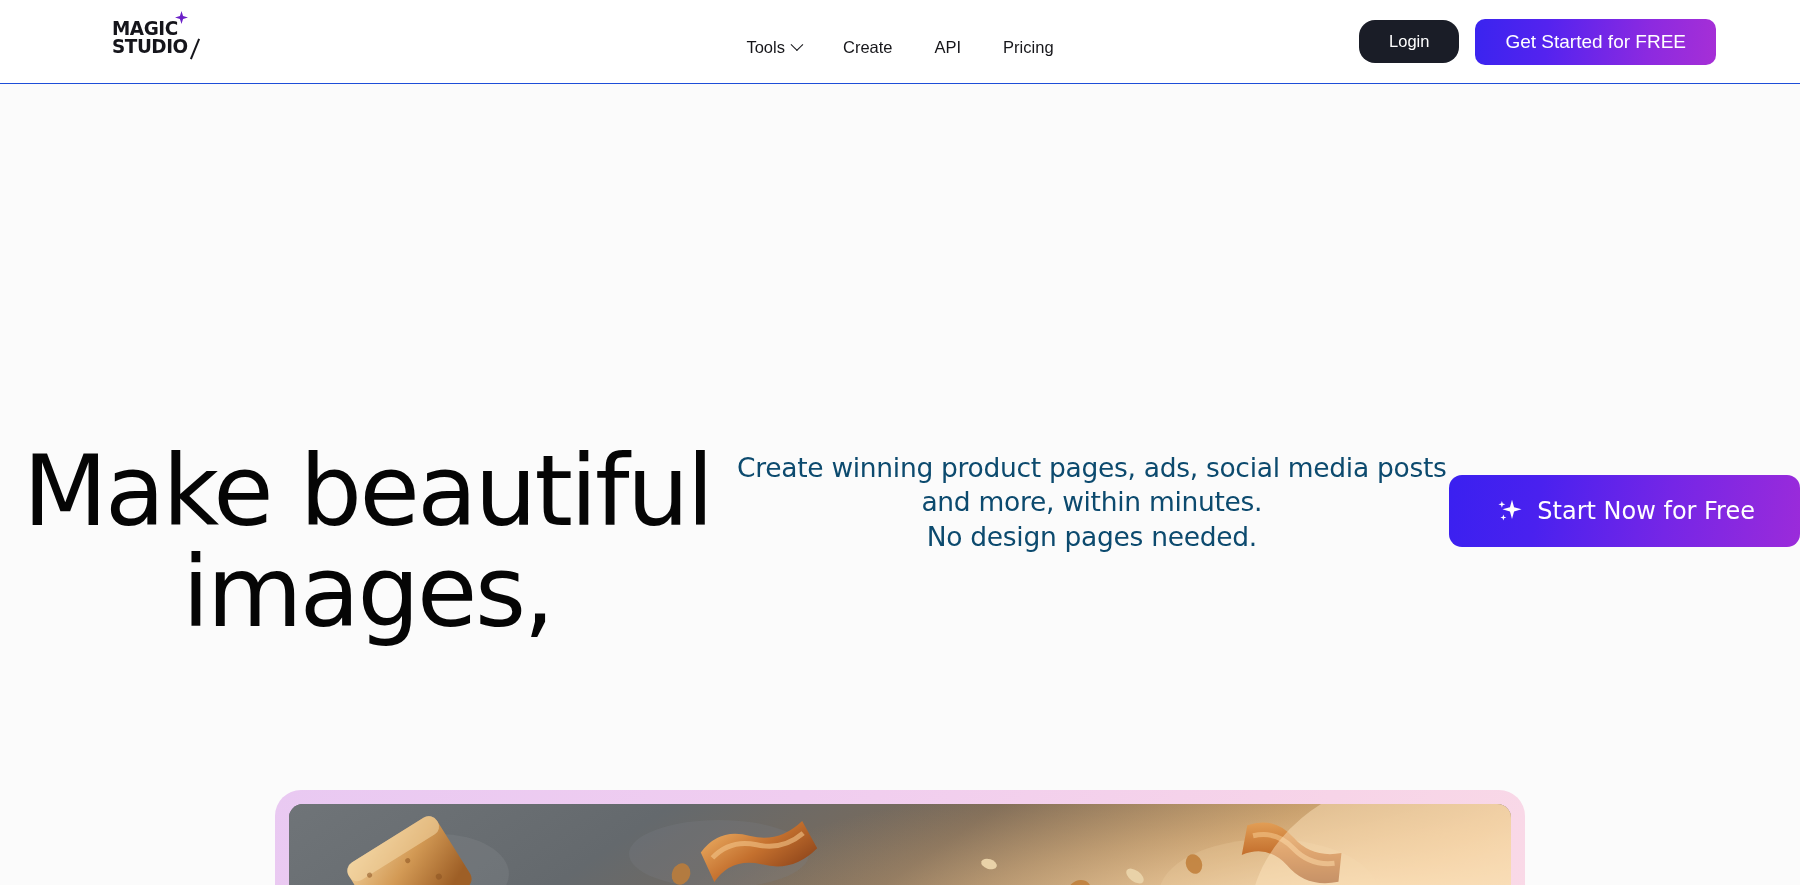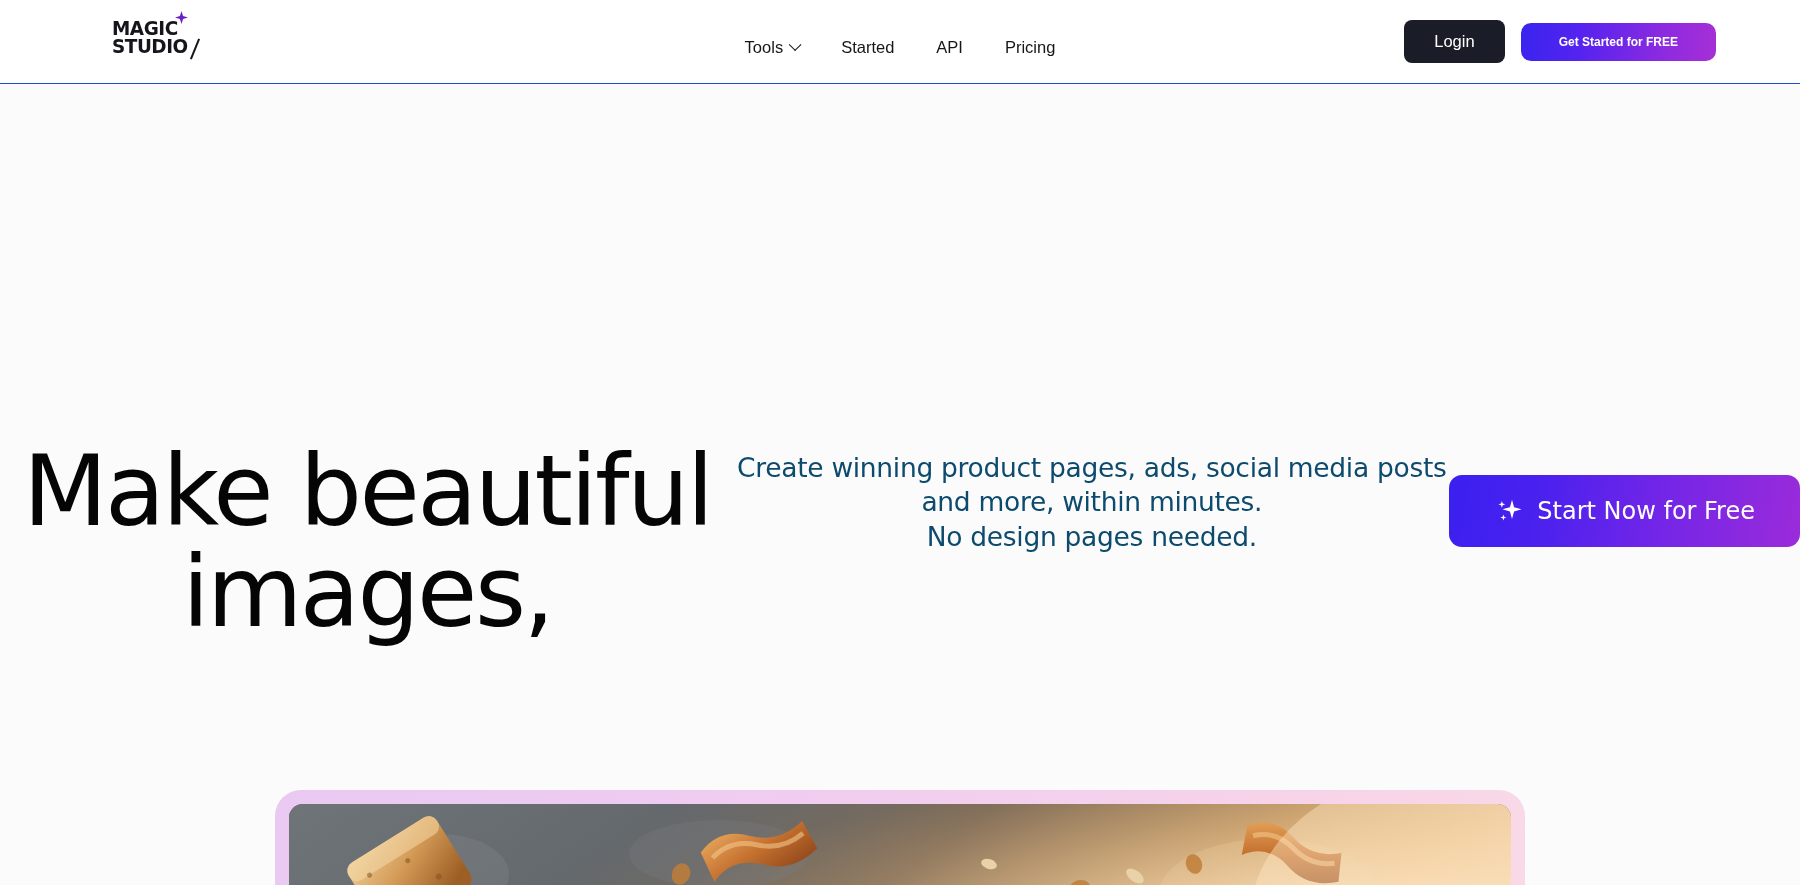--- a/index.html
+++ b/index.html
@@ -77,31 +77,31 @@
   .header-actions {
     position:absolute; right:84px;
     display:flex; align-items:center; gap:16px;
   }
   .btn-login {
     background:#1a1d27;
     color:#ffffff;
     font-size:16.5px;
     padding:12px 30px;
     border:none;
-    border-radius:8px;
+    border-radius:16px;
     cursor:pointer;
     font-family:"Liberation Sans", sans-serif;
     white-space:nowrap;
   }
   .btn-start {
     background:linear-gradient(95deg,#3a24ef 0%, #5423ef 30%, #8c2ae0 72%, #a62fd6 100%);
     color:#ffffff;
-    font-size:12px;
-    font-weight:bold;
-    padding:12px 38px;
+    font-size:19px;
+    font-weight:normal;
+    padding:12px 30px;
     border:none;
     border-radius:10px;
     cursor:pointer;
     font-family:"Liberation Sans", sans-serif;
     white-space:nowrap;
   }
 
   
   .hero {
     position:relative;
@@ -192,21 +192,21 @@
     <div class="logo-spark"></div>
     <div class="logo-slash"></div>
   </div>
 
   <nav class="nav">
     <div class="nav-item">
       <span>Tools</span>
       <span class="chev"></span>
     </div>
     <div class="nav-item">
-      <span>Started</span>
+      <span>Create</span>
     </div>
     <div class="nav-item">
       <span>API</span>
     </div>
     <div class="nav-item">
       <span>Pricing</span>
     </div>
   </nav>
 
   <div class="header-actions">

